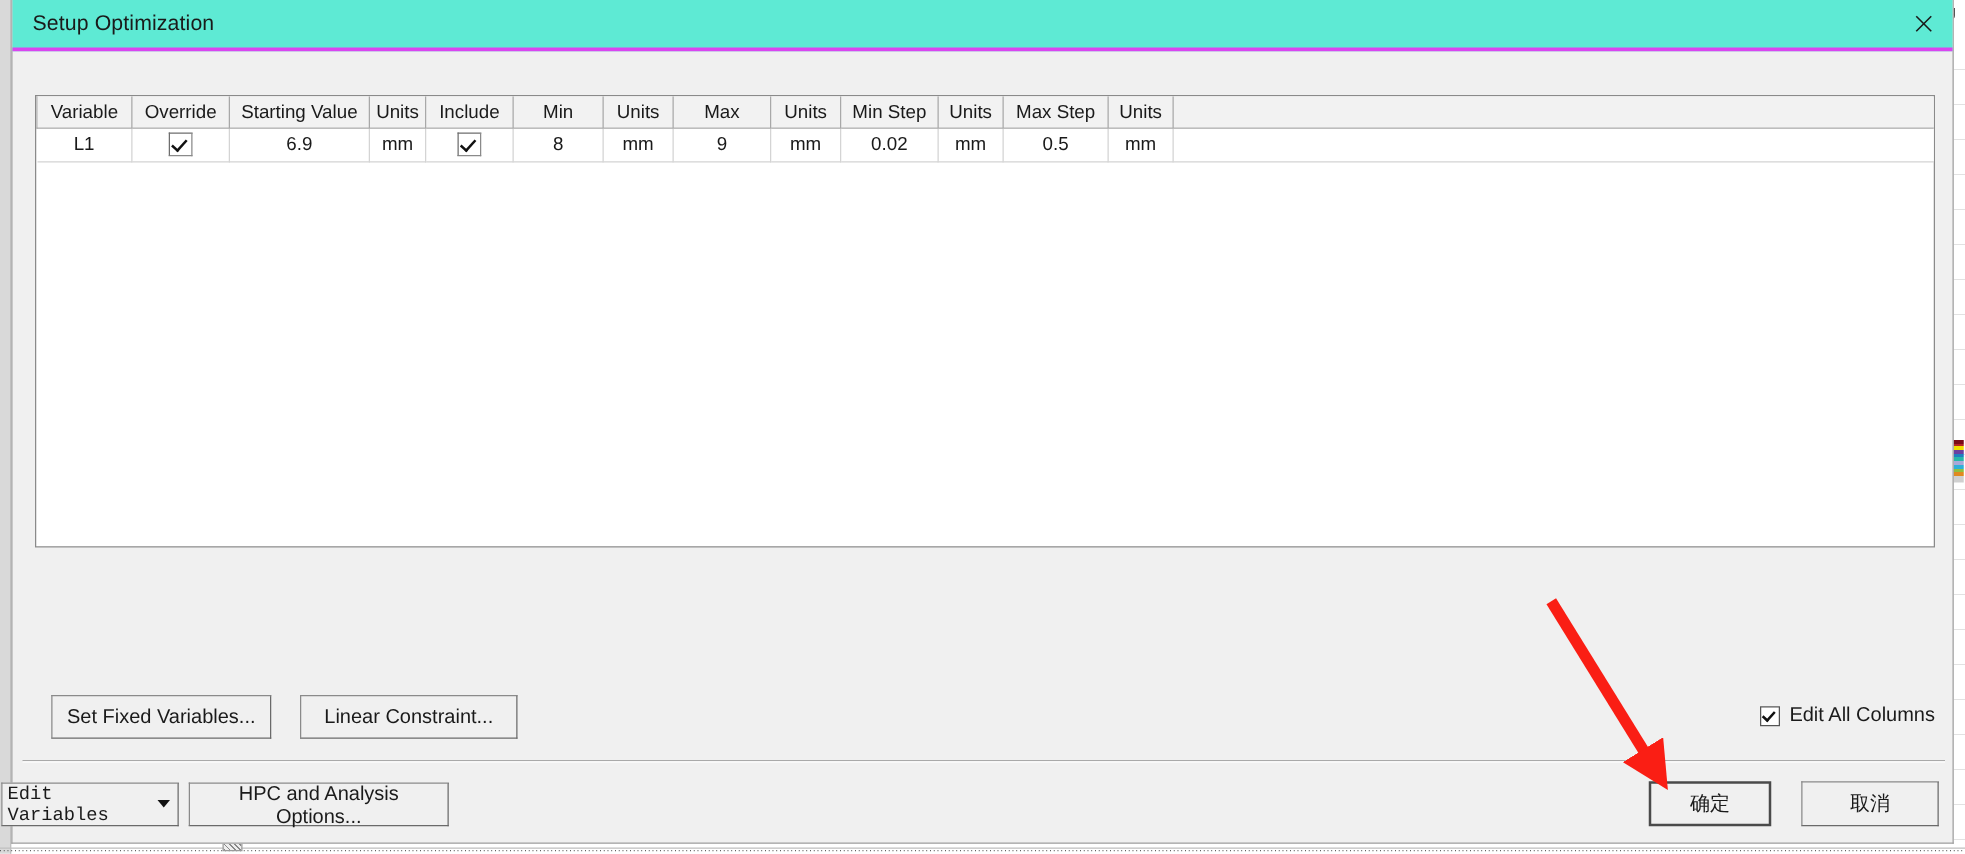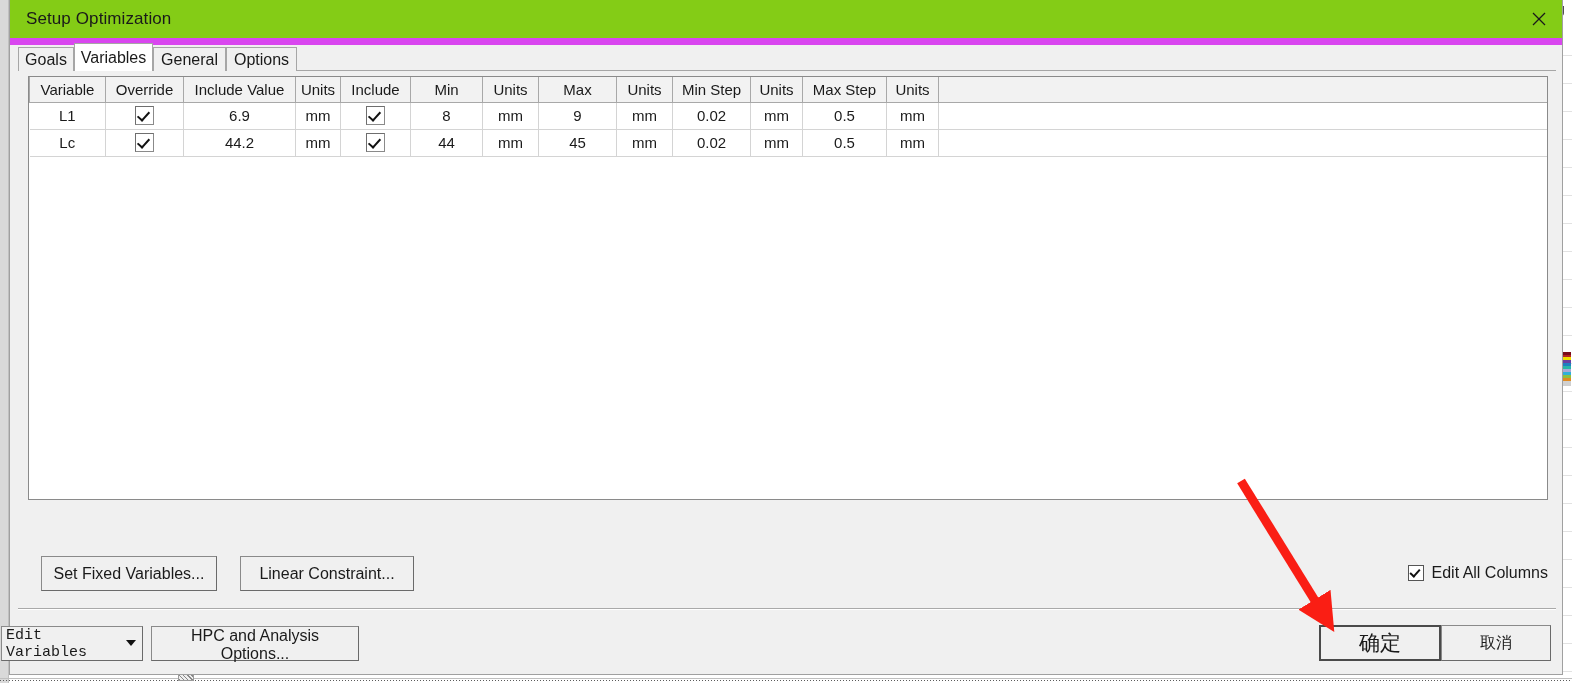--- a/index.html
+++ b/index.html
@@ -103,22 +103,22 @@
     width: 1554px;
     height: 675px;
     background: #f0f0f0;
     border: 1px solid #a0a0a0;
     border-top: none;
     box-sizing: border-box;
   }
   #titlebar {
     position: relative;
     height: 38px;
-    background: #84cc16;
-    border-bottom: 7px solid #d946ef;
+    background: #5eead4;
+    border-bottom: 3px solid #d946ef;
   }
   #title-text {
     position: absolute;
     left: 16px; top: 9px;
     font-size: 17px;
     color: #1a1a1a;
     letter-spacing: 0.1px;
   }
   #close-btn {
     position: absolute;
@@ -166,21 +166,21 @@
     background: #ffffff;
     border-color: #a6a6a6;
     z-index: 3;
   }
 
   
   #grid-panel {
     position: absolute;
     left: 18px; top: 76px;
     width: 1520px;
-    height: 424px;
+    height: 362px;
     background: #ffffff;
     border: 1px solid #8a8a8a;
     box-sizing: border-box;
     overflow: hidden;
   }
   table.grid {
     border-collapse: collapse;
     table-layout: fixed;
     width: 1518px;
   }
@@ -319,23 +319,23 @@
     border-top: 6px solid #111;
   }
   #btn-hpc {
     position: absolute;
     left: 141px; top: 626px;
     width: 208px; height: 35px;
   }
   #btn-ok {
     position: absolute;
     left: 1309px; top: 625px;
-    width: 122px; height: 36px;
+    width: 98px; height: 36px;
     border: 2px solid #4a4a4a;
-    font-size: 21px;
+    font-size: 16px;
     font-family: "Liberation Sans", sans-serif;
   }
   #btn-cancel {
     position: absolute;
     left: 1431px; top: 625px;
     width: 110px; height: 36px;
     font-size: 16px;
   }
 
   
@@ -365,35 +365,20 @@
   <div id="titlebar">
     <div id="title-text">Setup Optimization</div>
     <div id="close-btn">
       <svg width="16" height="16" viewBox="0 0 16 16" aria-hidden="true">
         <line x1="2" y1="2" x2="14" y2="14" stroke="#1a1a1a" stroke-width="1.3"></line>
         <line x1="14" y1="2" x2="2" y2="14" stroke="#1a1a1a" stroke-width="1.3"></line>
       </svg>
     </div>
   </div>
 
-  <div id="tabstrip">
-    <div id="tabstrip-base"></div>
-    <div class="tab" style="left:0px;width:56px;">
-      <span>Goals</span>
-    </div>
-    <div class="tab selected" style="left:56px;width:79px;">
-      <span>Variables</span>
-    </div>
-    <div class="tab" style="left:135px;width:73px;">
-      <span>General</span>
-    </div>
-    <div class="tab" style="left:208px;width:71px;">
-      <span>Options</span>
-    </div>
-  </div>
 
   <div id="grid-panel">
     <table class="grid">
       <colgroup>
         <col style="width:76px">
         <col style="width:78px">
         <col style="width:112px">
         <col style="width:45px">
         <col style="width:70px">
         <col style="width:72px">
@@ -403,21 +388,21 @@
         <col style="width:78px">
         <col style="width:52px">
         <col style="width:84px">
         <col style="width:52px">
         <col style="width:609px">
       </colgroup>
       <thead>
         <tr>
           <th>Variable</th>
           <th>Override</th>
-          <th>Include Value</th>
+          <th>Starting Value</th>
           <th>Units</th>
           <th>Include</th>
           <th>Min</th>
           <th>Units</th>
           <th>Max</th>
           <th>Units</th>
           <th>Min Step</th>
           <th>Units</th>
           <th>Max Step</th>
           <th>Units</th>
@@ -438,40 +423,20 @@
           <td class="left">8</td>
           <td class="left">mm</td>
           <td class="left">9</td>
           <td class="left">mm</td>
           <td class="left">0.02</td>
           <td class="left">mm</td>
           <td class="left">0.5</td>
           <td class="left">mm</td>
           <td class="filler"></td>
         </tr>
-        <tr>
-          <td class="left">Lc</td>
-          <td class="center">
-            <span class="cellbox checked"></span>
-          </td>
-          <td class="left">44.2</td>
-          <td class="left">mm</td>
-          <td class="center">
-            <span class="cellbox checked"></span>
-          </td>
-          <td class="left">44</td>
-          <td class="left">mm</td>
-          <td class="left">45</td>
-          <td class="left">mm</td>
-          <td class="left">0.02</td>
-          <td class="left">mm</td>
-          <td class="left">0.5</td>
-          <td class="left">mm</td>
-          <td class="filler"></td>
-        </tr>
       </tbody>
     </table>
   </div>
 
   <div id="action-row">
     <button class="flatbtn" id="btn-linear-constraint">Linear Constraint...</button>
     <button class="flatbtn" id="btn-set-fixed">Set Fixed Variables...</button>
     <div id="view-all-columns">
       <span class="sqbox checked"></span>
       <span>Edit All Columns</span>

